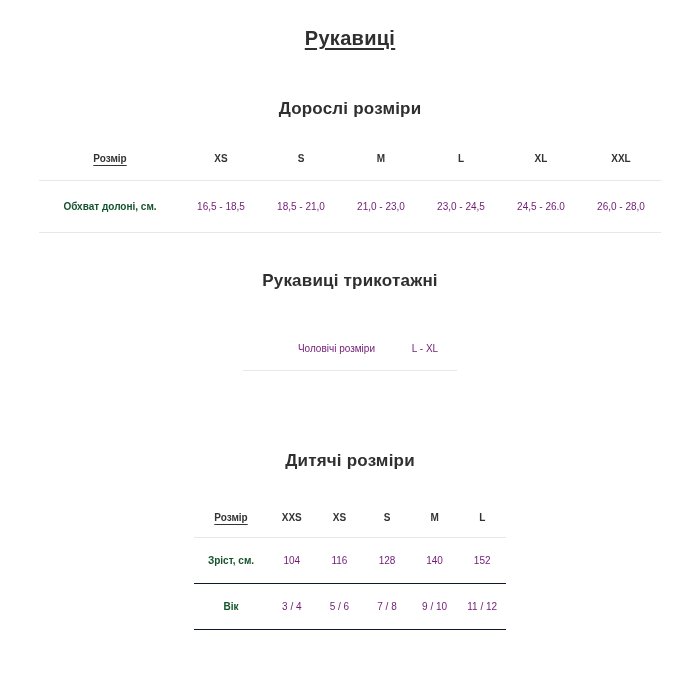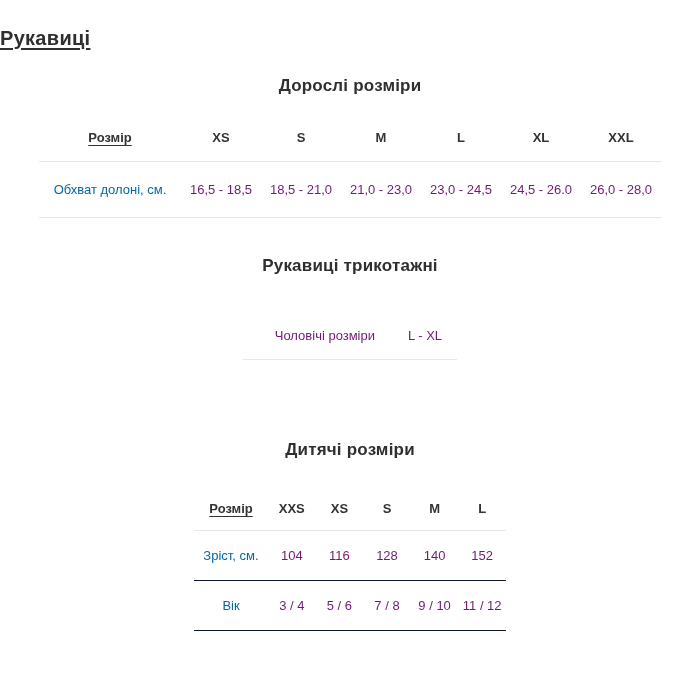--- a/index.html
+++ b/index.html
@@ -14,62 +14,63 @@
     height: 700px;
     margin: 0 auto;
     background: #ffffff;
     overflow: hidden;
     box-sizing: border-box;
     padding-top: 27px;
     color: #333333;
   }
   .page-title {
     margin: 0;
+    text-align: center;
     font-size: 20px;
     font-weight: bold;
     letter-spacing: 0.3px;
     text-decoration: underline;
     text-underline-offset: 3px;
     color: #2f2f2f;
   }
   .section-heading {
     margin: 0;
     text-align: center;
     font-size: 17px;
     font-weight: bold;
     letter-spacing: 0.2px;
     color: #2f2f2f;
   }
-  .heading-adult   { margin-top: 26px; }
+  .heading-adult   { margin-top: 49px; }
   .heading-knitted { margin-top: 38px; }
   .heading-kids    { margin-top: 80px; }
 
   table {
     border-collapse: collapse;
     margin: 0 auto;
     table-layout: fixed;
   }
   th, td {
-    font-size: 13px;
+    font-size: 10px;
     text-align: center;
     vertical-align: middle;
     white-space: nowrap;
     overflow: hidden;
   }
   th {
     font-weight: bold;
     color: #333333;
   }
   td {
     font-weight: normal;
     color: #701a75;
   }
   td.row-label {
-    font-weight: normal;
-    color: #0369a1;
+    font-weight: bold;
+    color: #14532d;
   }
   .underlined {
     text-decoration: underline;
     text-underline-offset: 3px;
   }
 
   
   .adult-table { width: 622px; margin-top: 31px; }
   .adult-table col.label-col { width: 142px; }
   .adult-table thead th { padding: 3px 0 16px 0; border-bottom: 1px solid #e8e8e8; }

